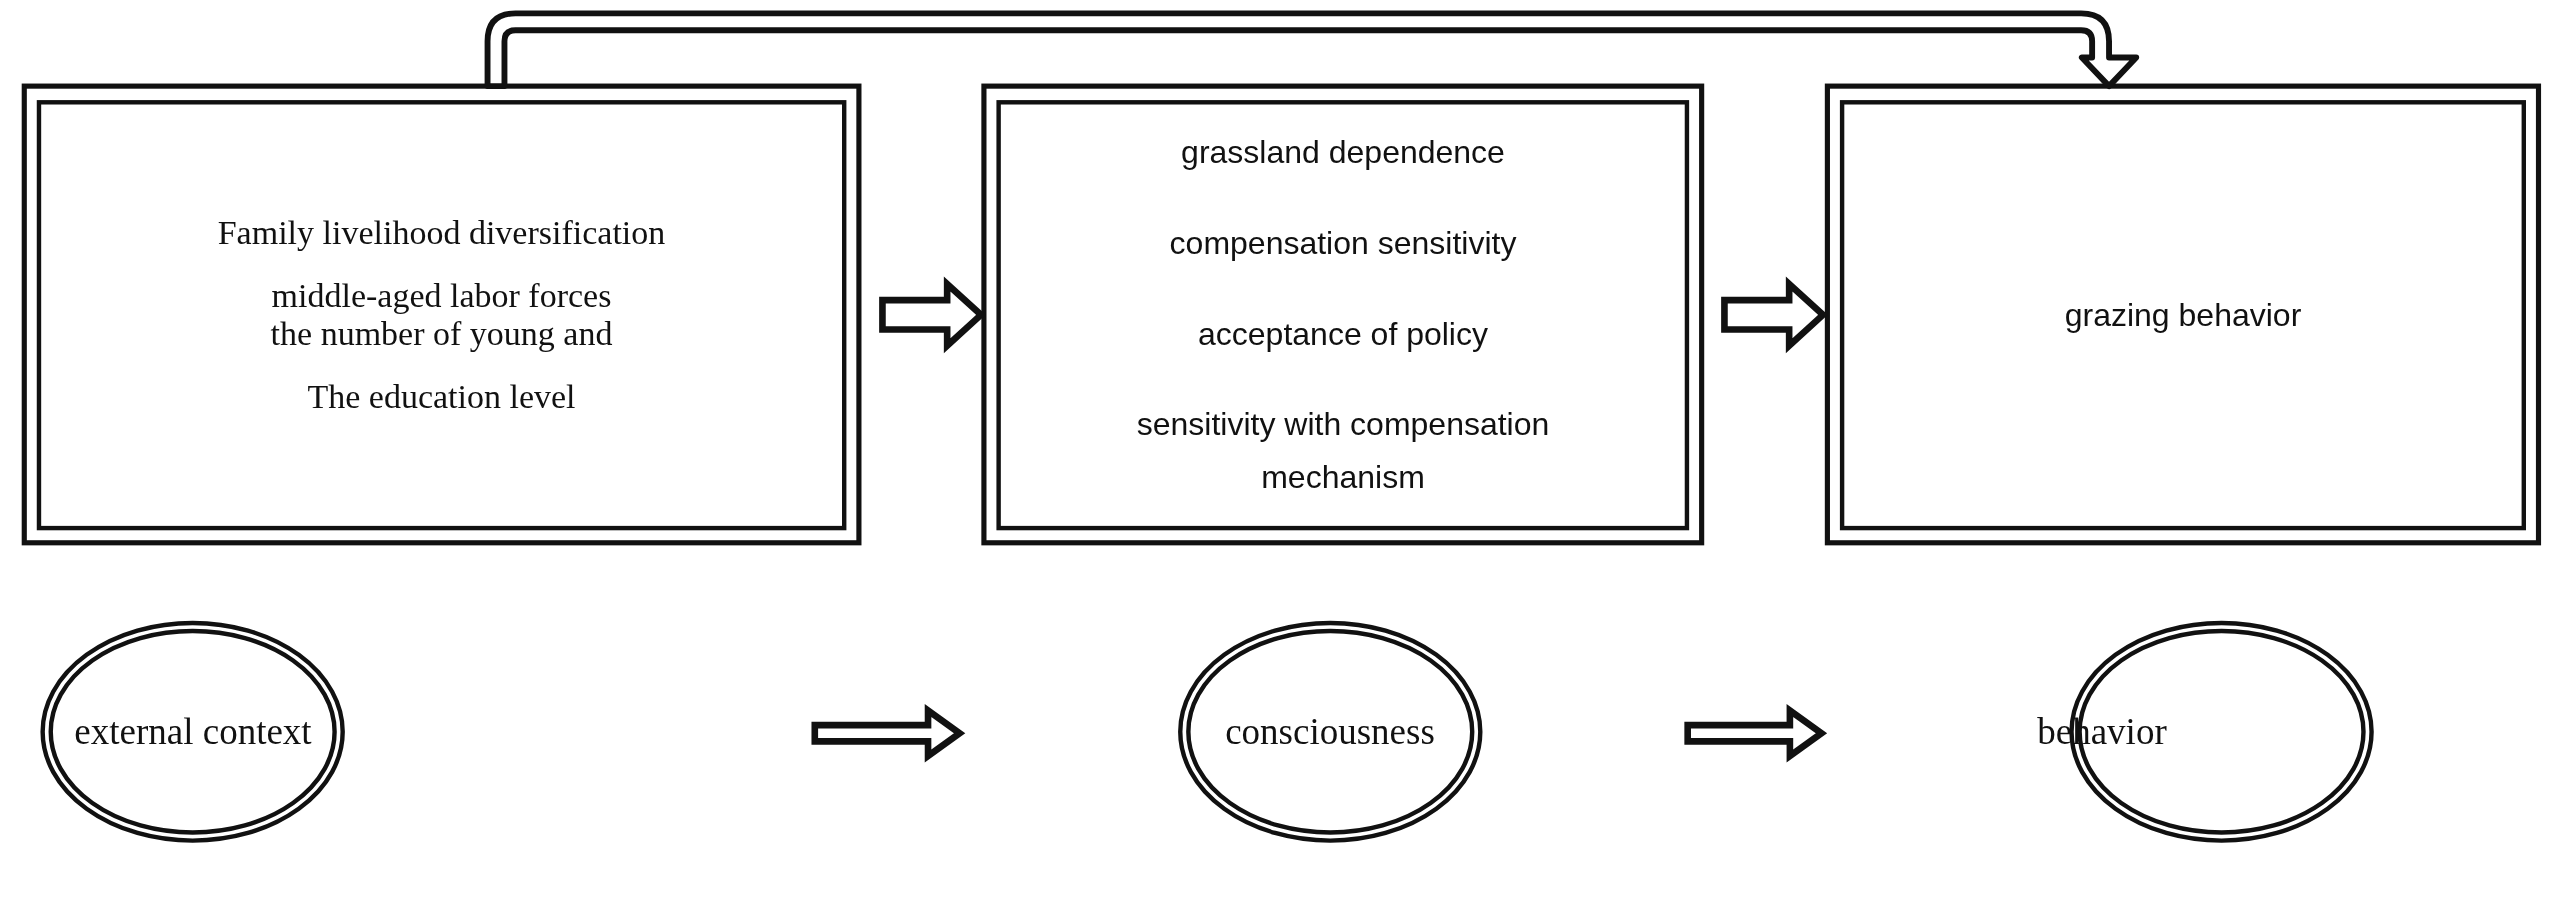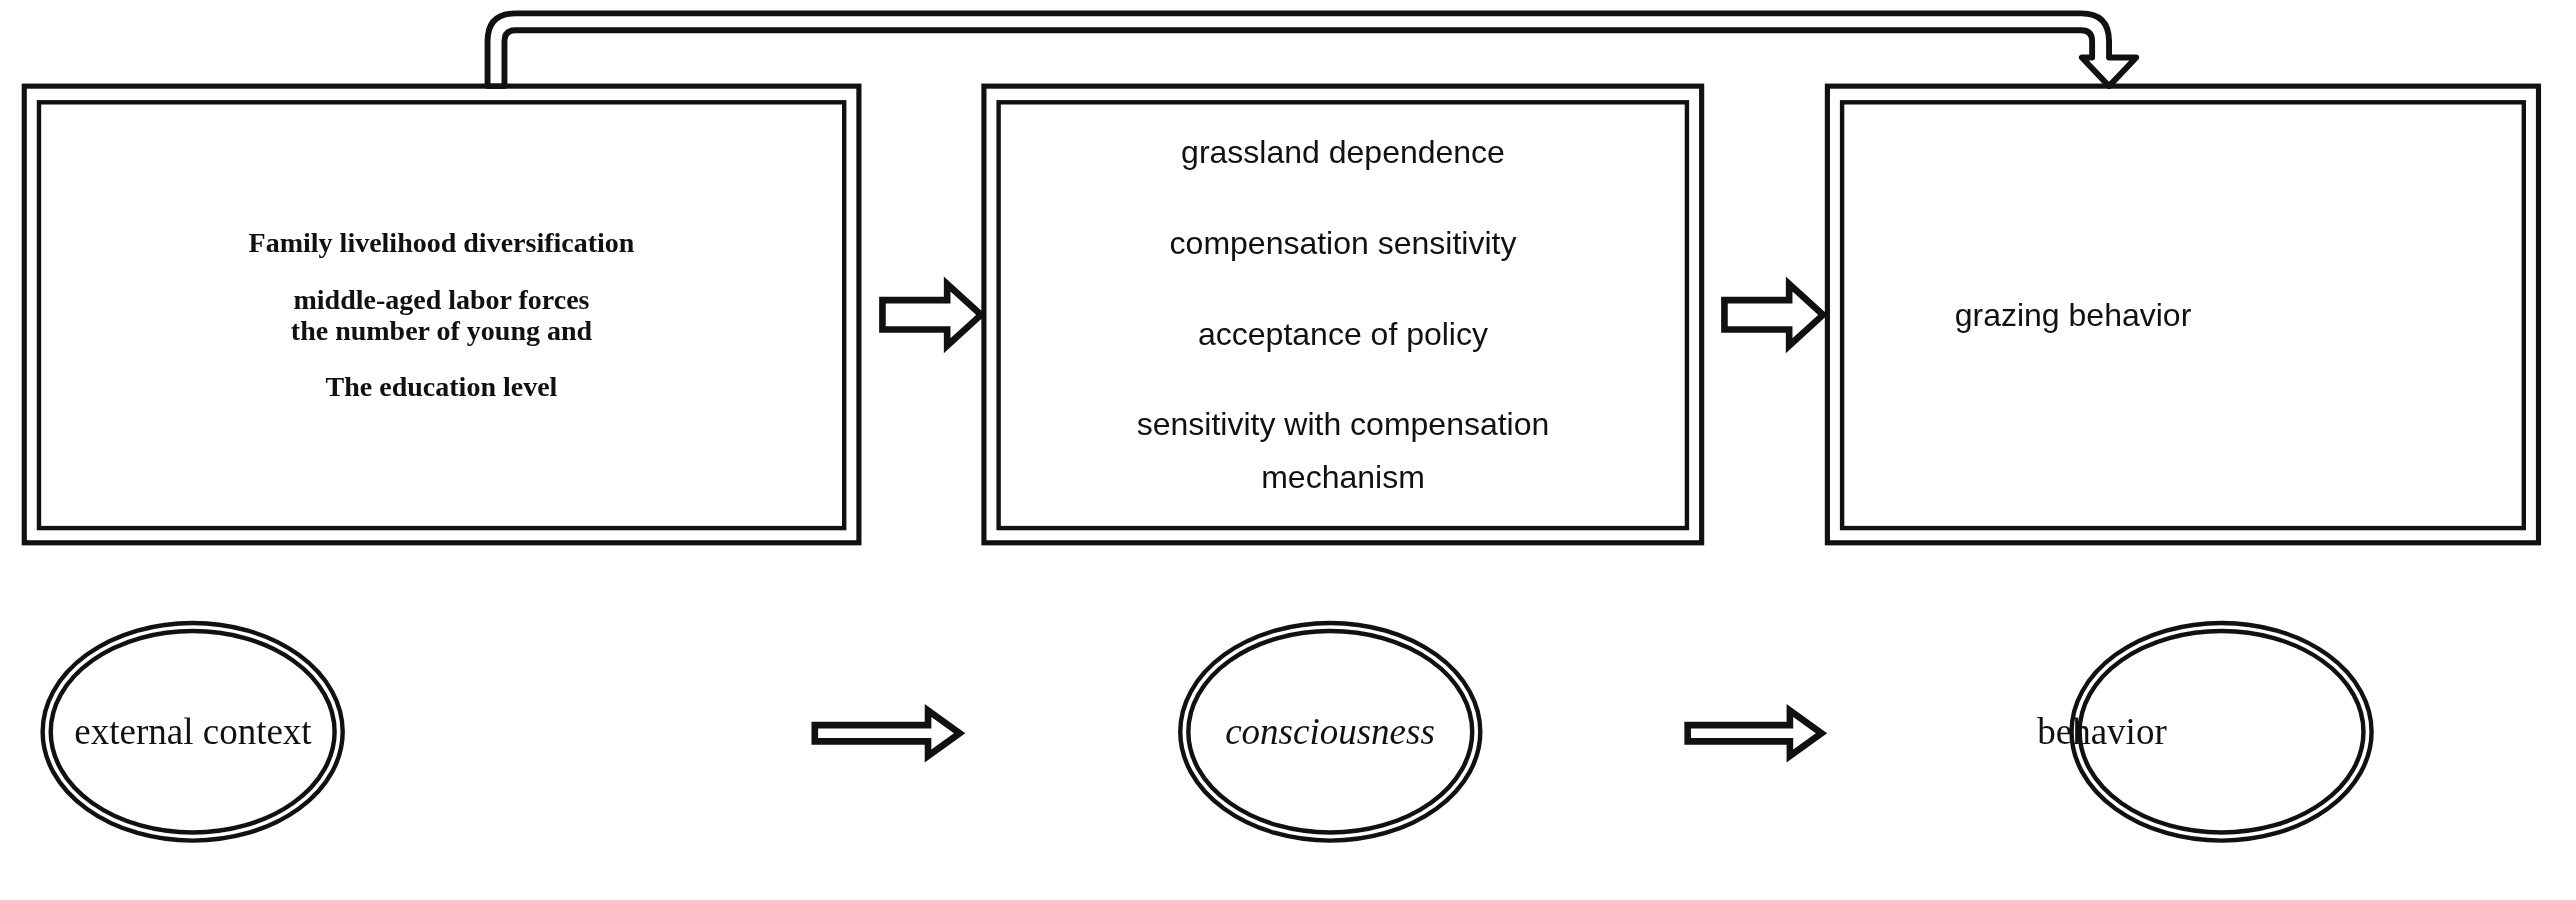--- a/index.html
+++ b/index.html
@@ -30,23 +30,22 @@
     display: flex;
     flex-direction: column;
     align-items: center;
     justify-content: center;
     text-align: center;
     color: #111111;
     pointer-events: none;
   }
   .serif-node {
     font-family: "Liberation Serif", "DejaVu Serif", serif;
-    font-size: 28px;
+    font-size: 34px;
     line-height: 1.12;
-    font-weight: bold;
   }
   .sans-node {
     font-family: "Liberation Sans", "DejaVu Sans", sans-serif;
     font-size: 32px;
     line-height: 1.15;
   }
   .line-block {
     display: block;
   }
   .gap-lg { height: 25px; }
@@ -168,29 +167,29 @@
     <span class="line-block">grassland dependence</span>
     <span class="gap-md"></span>
     <span class="line-block">compensation sensitivity</span>
     <span class="gap-md"></span>
     <span class="line-block">acceptance of policy</span>
     <span class="gap-md"></span>
     <span class="line-block">sensitivity with compensation</span>
     <span class="line-block">mechanism</span>
   </div>
 
-  <div class="node-text sans-node" style="left:1732px; top:102px; width:682px; height:426px;text-align:right;">
+  <div class="node-text sans-node" style="left:1842px; top:102px; width:682px; height:426px;text-align:right;">
     <span class="line-block">grazing behavior</span>
   </div>
 
   <div class="node-text ellipse-label" style="left:43px; top:696px; width:300px; height:71px;">
     <span class="line-block">external context</span>
   </div>
 
-  <div class="node-text ellipse-label" style="left:1180px; top:696px; width:300px; height:71px;font-style:italic;">
+  <div class="node-text ellipse-label" style="left:1180px; top:696px; width:300px; height:71px;">
     <span class="line-block">consciousness</span>
   </div>
 
   <div class="node-text ellipse-label" style="left:1952px; top:696px; width:300px; height:71px;">
     <span class="line-block">behavior</span>
   </div>
 
 </div>
 
 

